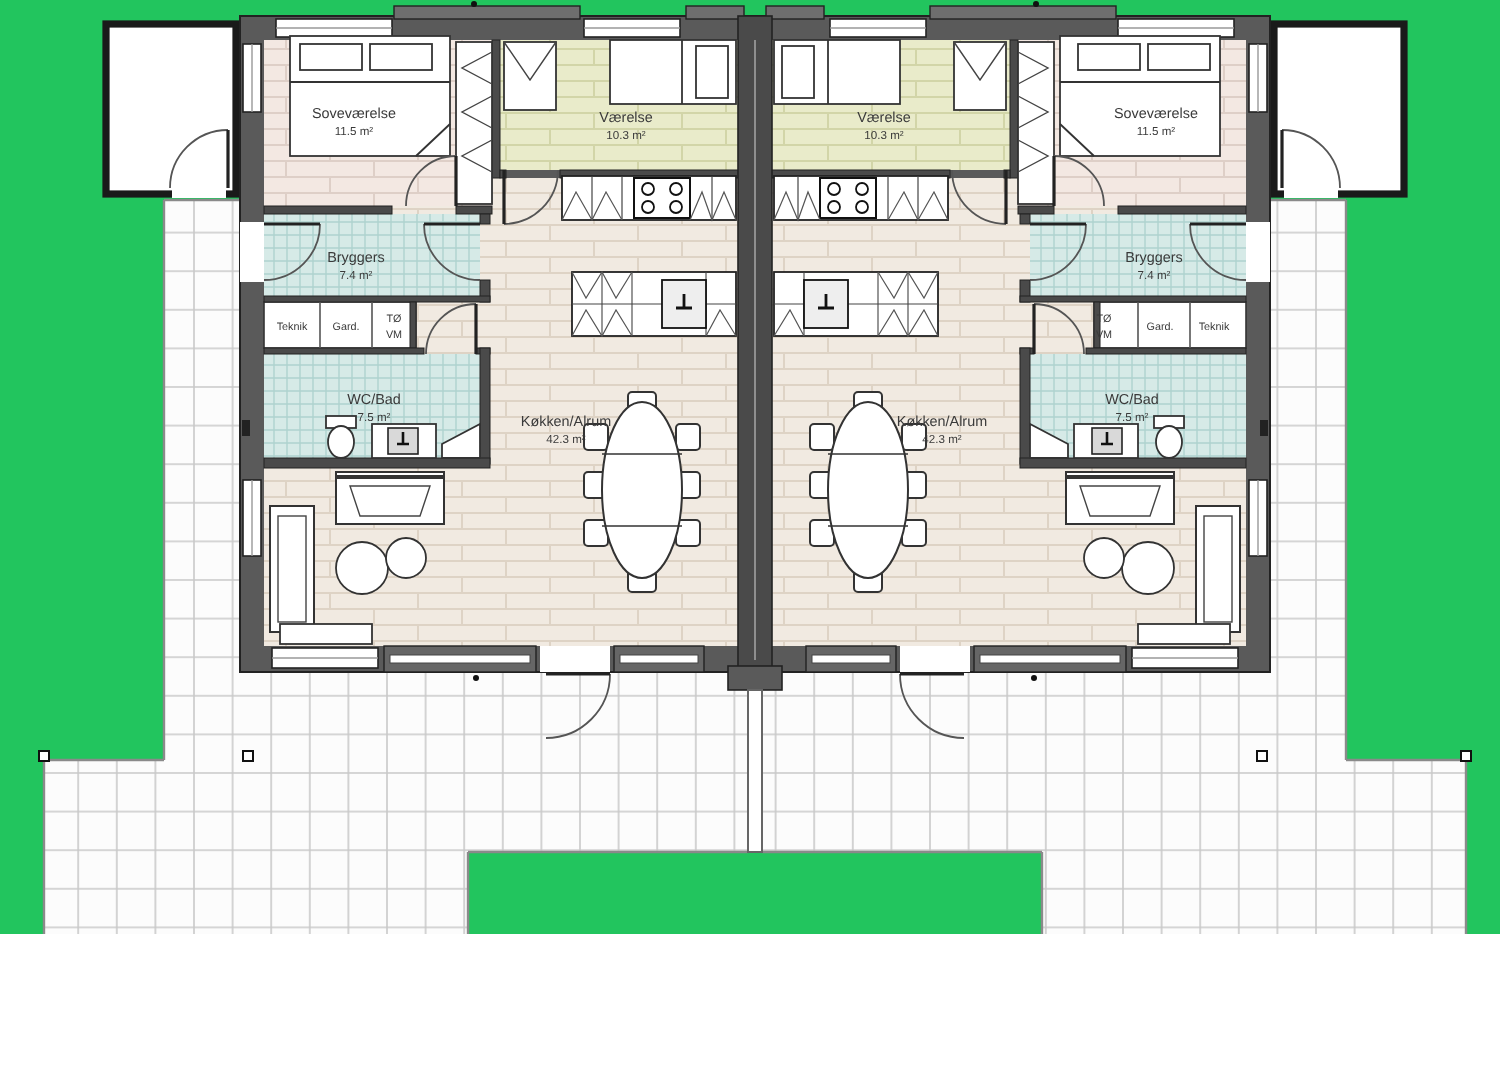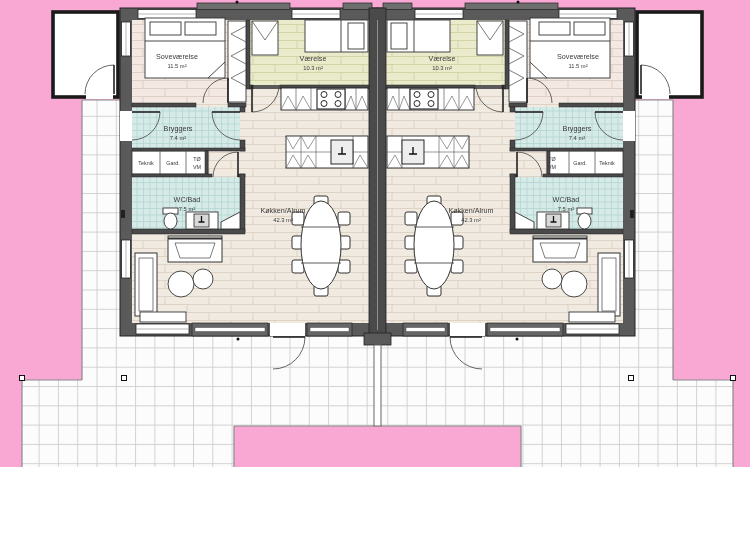--- a/index.html
+++ b/index.html
@@ -1,16 +1,16 @@
 <!DOCTYPE html>
 <html><head>
 <meta charset="utf-8">
 <style>
   html,body{margin:0;padding:0;background:#ffffff;}
-  .plan-wrap{width:750px;height:467px;overflow:hidden;background:#f9a8d4;}
+  .plan-wrap{width:750px;height:467px;overflow:hidden;background:#22c55e;}
   svg{display:block;}
   text{font-family:"Liberation Sans","DejaVu Sans",sans-serif;fill:#3a3a3a;}
   .rn{font-size:7.2px;}
   .ra{font-size:5.8px;}
   .rs{font-size:5.4px;}
   .mid{text-anchor:middle;}
 </style>
 </head>
 <body>
 

